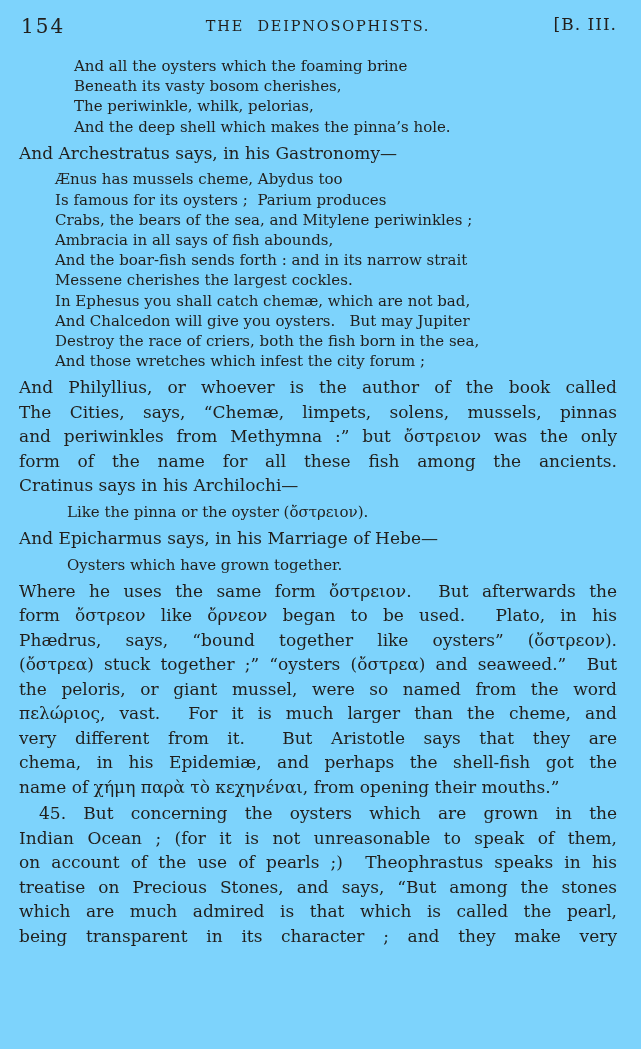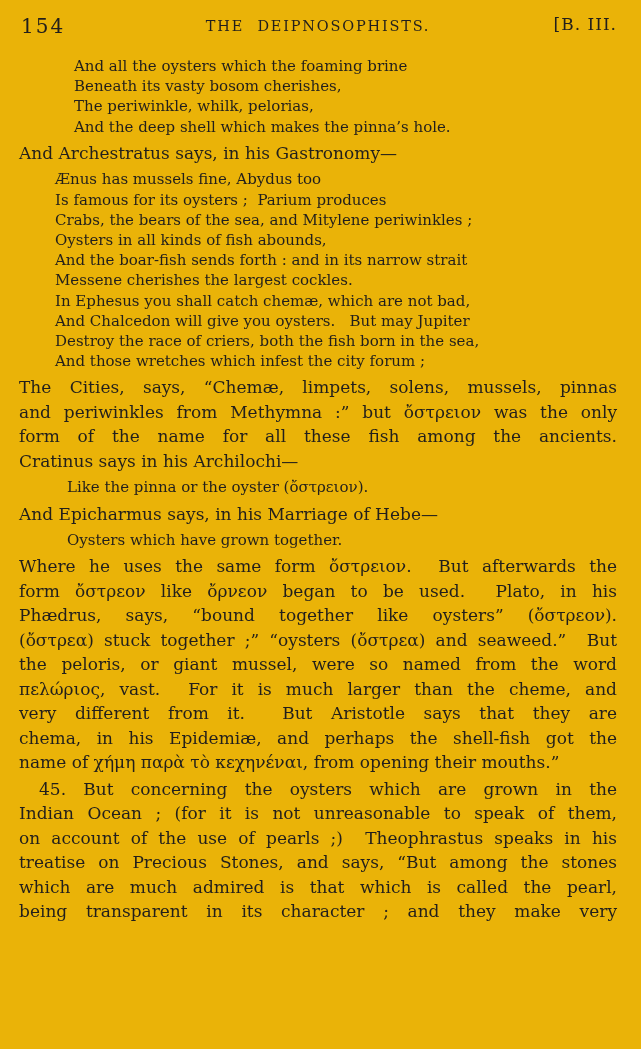--- a/index.html
+++ b/index.html
@@ -69,49 +69,50 @@
     white-space: pre-wrap;
   }
   .line.just {
     text-align: justify;
     text-align-last: justify;
   }
 </style>
 </head>
 <body>
 
-<div class="page" style="background: #eab308; color: rgb(34, 31, 28);">
+<div class="page" style="background: #7dd3fc; color: rgb(34, 31, 28);">
   <header class="header">
     <span class="pagenum">154</span>
     <span class="runtitle">THE DEIPNOSOPHISTS.</span>
     <span class="bookref">[B. III.</span>
   </header>
   <main class="body">
       <div class="block verse" style="padding-left: 55px;">
         <div class="line">And all the oysters which the foaming brine</div>
         <div class="line">Beneath its vasty bosom cherishes,</div>
         <div class="line">The periwinkle, whilk, pelorias,</div>
         <div class="line">And the deep shell which makes the pinna’s hole.</div>
       </div>
       <div class="block prose">
         <div class="line">And Archestratus says, in his Gastronomy—</div>
       </div>
       <div class="block verse" style="padding-left: 36px;">
-        <div class="line">Ænus has mussels fine, Abydus too</div>
+        <div class="line">Ænus has mussels cheme, Abydus too</div>
         <div class="line">Is famous for its oysters ;  Parium produces</div>
         <div class="line">Crabs, the bears of the sea, and Mitylene periwinkles ;</div>
-        <div class="line">Oysters in all kinds of fish abounds,</div>
+        <div class="line">Ambracia in all says of fish abounds,</div>
         <div class="line">And the boar-fish sends forth : and in its narrow strait</div>
         <div class="line">Messene cherishes the largest cockles.</div>
         <div class="line">In Ephesus you shall catch chemæ, which are not bad,</div>
         <div class="line">And Chalcedon will give you oysters.   But may Jupiter</div>
         <div class="line">Destroy the race of criers, both the fish born in the sea,</div>
         <div class="line">And those wretches which infest the city forum ;</div>
       </div>
       <div class="block prose">
+        <div class="line just">And Philyllius, or whoever is the author of the book called</div>
         <div class="line just">The Cities, says, “Chemæ, limpets, solens, mussels, pinnas</div>
         <div class="line just">and periwinkles from Methymna :” but ὄστρειον was the only</div>
         <div class="line just">form of the name for all these fish among the ancients.</div>
         <div class="line">Cratinus says in his Archilochi—</div>
       </div>
       <div class="block quote" style="padding-left: 48px;">
         <div class="line">Like the pinna or the oyster (ὄστρειον).</div>
       </div>
       <div class="block prose">
         <div class="line">And Epicharmus says, in his Marriage of Hebe—</div>

